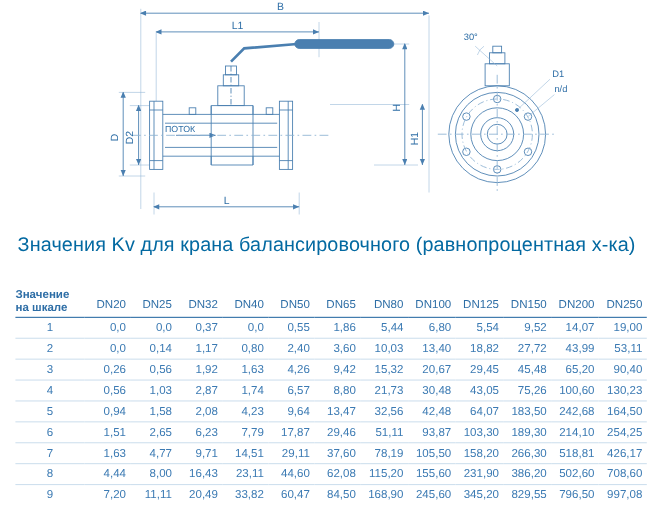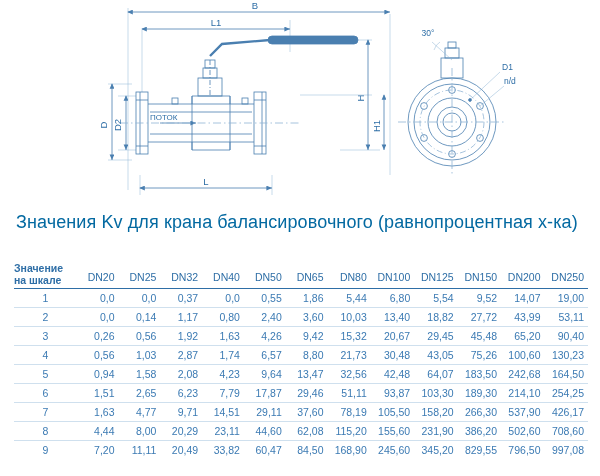--- a/index.html
+++ b/index.html
@@ -339,28 +339,28 @@
         <td class="colv">1,63</td>
         <td class="colv">4,77</td>
         <td class="colv">9,71</td>
         <td class="colv">14,51</td>
         <td class="colv">29,11</td>
         <td class="colv">37,60</td>
         <td class="colv">78,19</td>
         <td class="colv">105,50</td>
         <td class="colv">158,20</td>
         <td class="colv">266,30</td>
-        <td class="colv">537,90</td>
+        <td class="colv">518,81</td>
         <td class="colv">426,17</td>
       </tr>
       <tr>
         <td class="scale">8</td>
         <td class="colv">4,44</td>
         <td class="colv">8,00</td>
-        <td class="colv">20,29</td>
+        <td class="colv">16,43</td>
         <td class="colv">23,11</td>
         <td class="colv">44,60</td>
         <td class="colv">62,08</td>
         <td class="colv">115,20</td>
         <td class="colv">155,60</td>
         <td class="colv">231,90</td>
         <td class="colv">386,20</td>
         <td class="colv">502,60</td>
         <td class="colv">708,60</td>
       </tr>

